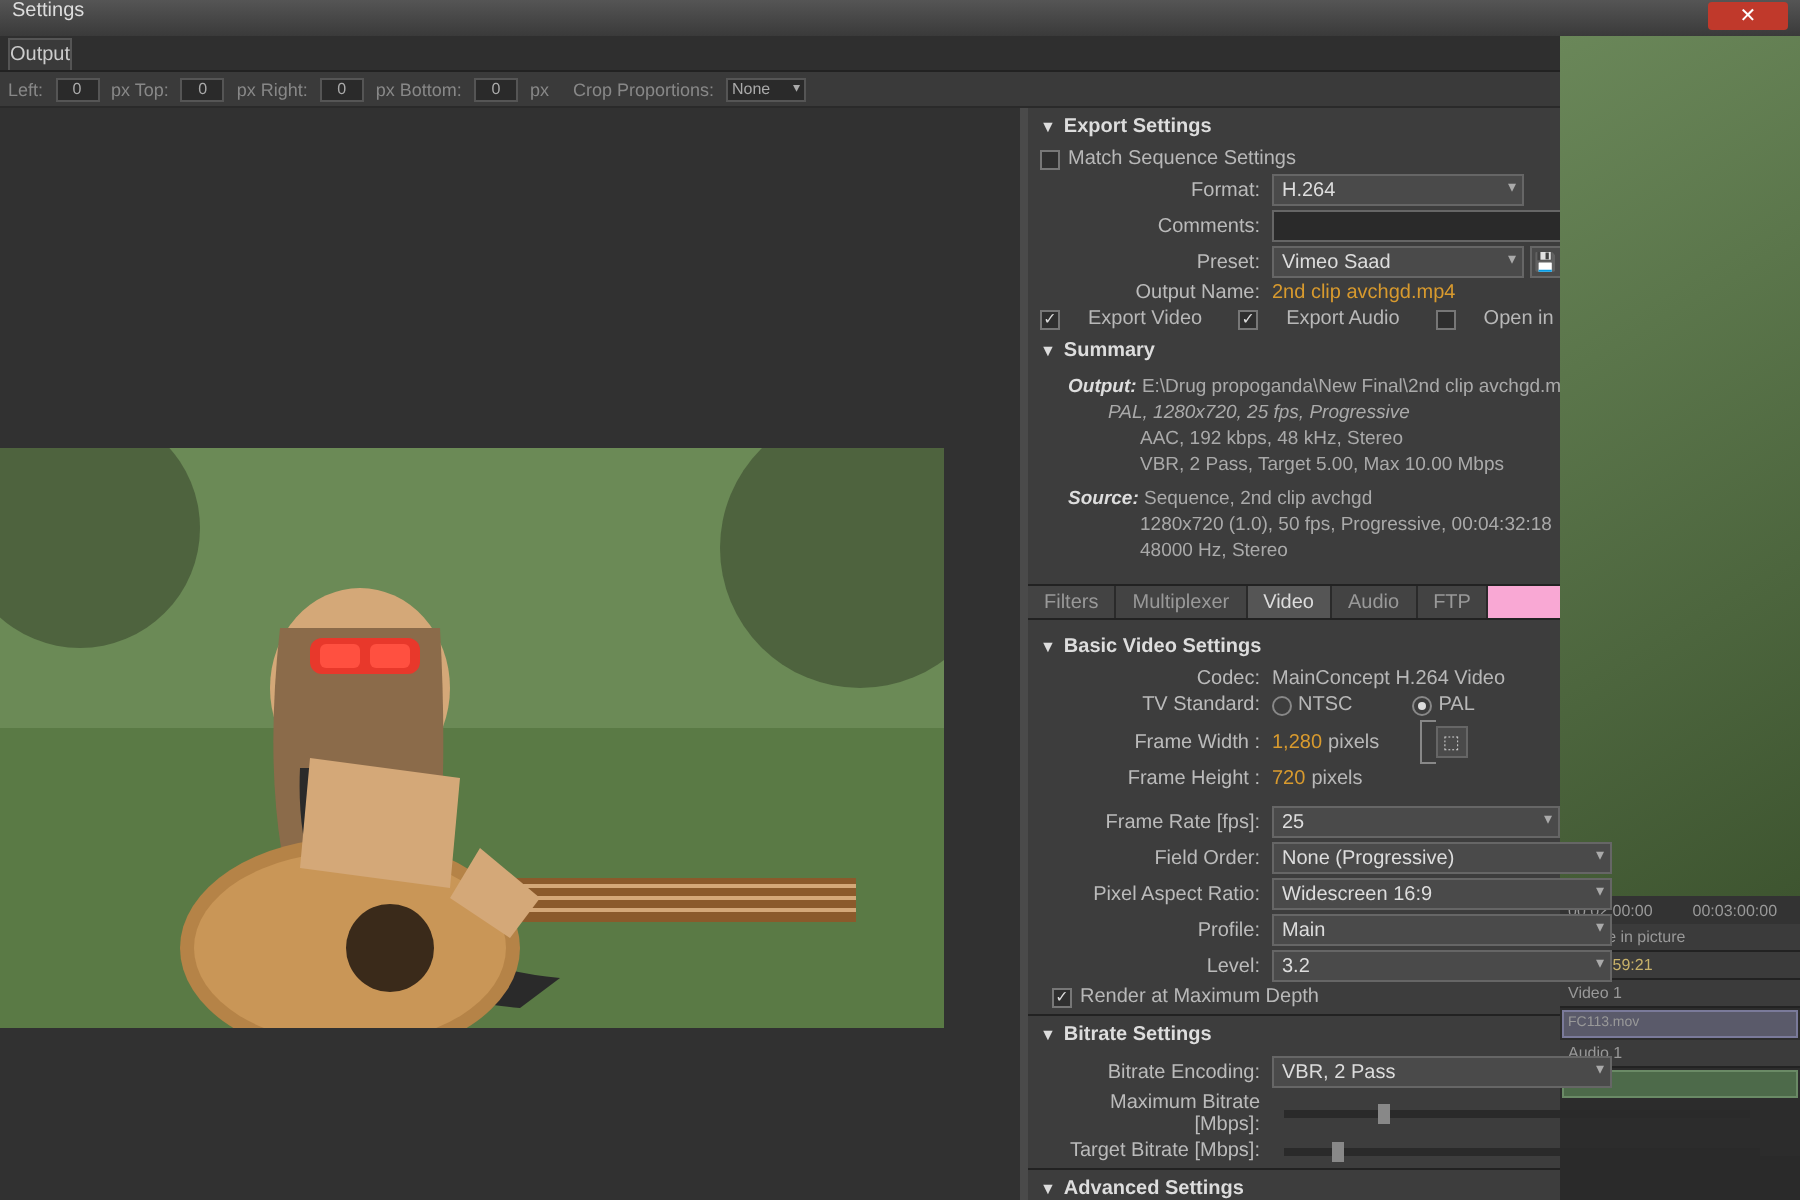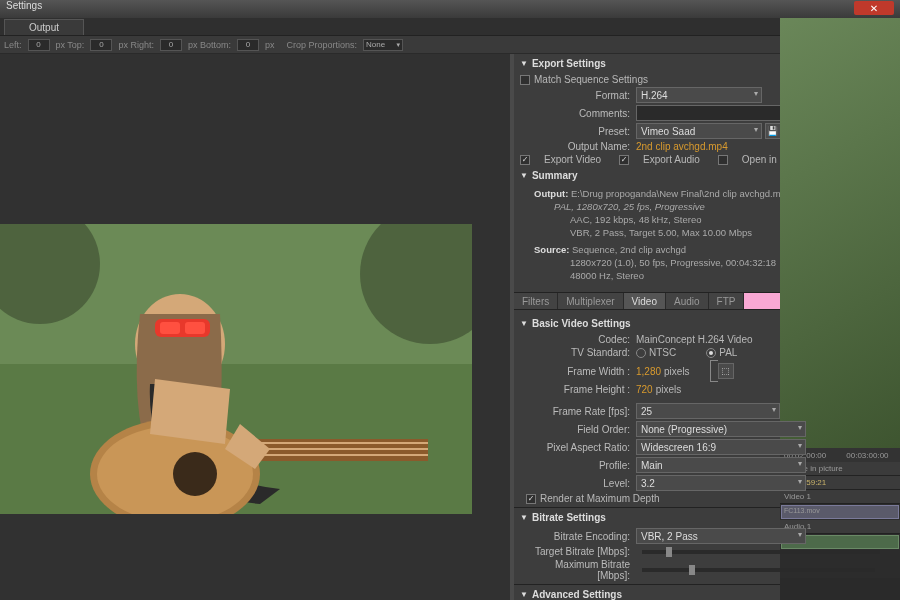--- a/index.html
+++ b/index.html
@@ -1,21 +1,21 @@
 <!DOCTYPE html>
 <html><head>
   <meta charset="utf-8">
   <style>
     * { box-sizing: border-box; margin: 0; padding: 0; font-family: "Segoe UI", Tahoma, sans-serif; }
     body { width: 900px; height: 600px; background: #3a3a3a; overflow: hidden; color: #b8b8b8; font-size: 10px; position: relative; }
     .titlebar { height: 18px; background: linear-gradient(#555,#3a3a3a); display: flex; align-items: flex-start; padding-left: 6px; position: relative; }
     .titlebar .title { color: #ddd; font-size: 10px; }
     .close-btn { position: absolute; right: 6px; top: 1px; width: 40px; height: 14px; background: #c0392b; border-radius: 2px; display: flex; align-items: center; justify-content: center; color: #fff; font-size: 10px; }
     .tabbar { height: 18px; background: #2f2f2f; display: flex; align-items: flex-end; padding-left: 4px; border-bottom: 1px solid #222; }
-    .tab { padding: 2px 24px; background: #3a3a3a; color: #ccc; font-size: 10px; border: 1px solid #555; border-bottom: none; margin-right: 2px; }
+    .tab { padding: 2px 0; background: #3a3a3a; color: #ccc; font-size: 10px; border: 1px solid #555; border-bottom: none; margin-right: 2px; }
     .cropbar { height: 18px; background: #3a3a3a; display: flex; align-items: center; padding-left: 4px; color: #888; font-size: 9px; gap: 6px; border-bottom: 1px solid #2a2a2a;}
     .cropbar .inp { width: 22px; height: 12px; background: #2a2a2a; display: inline-block; border: 1px solid #555; color: #aaa; font-size: 8px; text-align: center; line-height: 10px;}
     .cropbar .sel { width: 40px; height: 12px; background: #2a2a2a; border: 1px solid #555; color: #aaa; font-size: 8px; padding-left: 2px; line-height: 10px; position: relative;}
     .cropbar .sel::after{content:"▾";position:absolute;right:2px;top:0;font-size:7px;}
     .main { display: flex; height: 564px; }
     .left { width: 510px; background: #313131; overflow: hidden; position: relative;}
     .divider { width: 4px; background: #4a4a4a; cursor: col-resize;}
     .right { flex: 1; background: #3d3d3d; display:flex; flex-direction:column; overflow:hidden;}
     .rightscroll { overflow-y: auto; padding-right: 2px;}
     .preview-img { margin-top: 170px; width: 472px; height: 290px; background: linear-gradient(135deg,#6a8759,#4c6b3c); position: relative; }
@@ -25,21 +25,21 @@
     .row { display: flex; align-items: center; padding: 1px 6px; font-size: 10px; }
     .row .lbl { text-align: right; color: #bbb; margin-right: 6px; }
     .row .lbl.w1{width:110px;}
     .dd { height: 16px; background: #4a4a4a; border: 1px solid #666; color: #ddd; font-size: 10px; padding: 0 4px; display: flex; align-items: center; position: relative; min-width: 120px;}
     .dd::after{content:"▾";position:absolute;right:3px;top:1px;font-size:8px;color:#aaa;}
     .checkbox { width: 10px; height: 10px; border: 1px solid #777; background: #2f2f2f; margin-right: 4px; display: inline-flex; align-items:center; justify-content:center; font-size:8px; color:#ddd;}
     .checked::before{content:"✓";}
     .link { color: #d89a2e; cursor: pointer; }
     .iconbtn { width: 16px; height: 16px; background: #4a4a4a; border: 1px solid #666; display:inline-flex; align-items:center; justify-content:center; font-size:9px; color:#ccc; margin-left:3px;}
     .summary-block{padding:2px 6px 6px 20px;font-size:9.5px;line-height:13px;color:#aaa;}
-    .summary-block b{color:#ddd;font-weight:bold;}
+    .summary-block b{color:#ddd;font-weight:bold;font-style:italic;}
     .subtabs{display:flex;height:18px;background:#f9a8d4;border-top:1px solid #222;border-bottom:1px solid #222;margin-top:4px;}
     .subtab{padding:2px 8px;font-size:10px;color:#999;background:#434343;border-right:1px solid #2a2a2a;display:flex;align-items:center;}
     .subtab.active{background:#555;color:#ddd;}
     .radio{width:10px;height:10px;border-radius:50%;border:1px solid #888;display:inline-block;margin-right:3px;position:relative;}
     .radio.selected::after{content:"";position:absolute;inset:2px;border-radius:50%;background:#ddd;}
     .slider{flex:1;height:4px;background:#2a2a2a;position:relative;margin:0 6px;}
     .slider .thumb{position:absolute;top:-3px;width:6px;height:10px;background:#888;}
     .numlink{color:#d89a2e;}
     .txtinput{height:16px;background:#2a2a2a;border:1px solid #666;min-width:120px;}
     .rightlower{border-top:1px solid #222;margin-top:2px;}
@@ -265,33 +265,33 @@
         <span class="twisty">▼</span>
         <span>Bitrate Settings</span>
       </div>
       <div class="row">
           <span class="lbl w1">Bitrate Encoding:</span>
         <div class="dd" style="width:170px;">
             <span>VBR, 2 Pass</span>
           </div>
         </div>
       <div class="row">
+          <span class="lbl w1">Maximum Bitrate [Mbps]:</span>
+        <div class="slider">
+            <div class="thumb" style="left:20%;"></div>
+          </div>
+        <span class="numlink">10</span>
+        </div>
+      <div class="row">
           <span class="lbl w1">Target Bitrate [Mbps]:</span>
         <div class="slider">
             <div class="thumb" style="left:10%;"></div>
           </div>
         <span class="numlink">5</span>
         </div>
-      <div class="row">
-          <span class="lbl w1">Maximum Bitrate [Mbps]:</span>
-        <div class="slider">
-            <div class="thumb" style="left:20%;"></div>
-          </div>
-        <span class="numlink">10</span>
-        </div>
 
       <div class="section-hdr rightlower">
         <span class="twisty">▼</span>
         <span>Advanced Settings</span>
       </div>
 
     </div>
   </div>
 </div>
 

